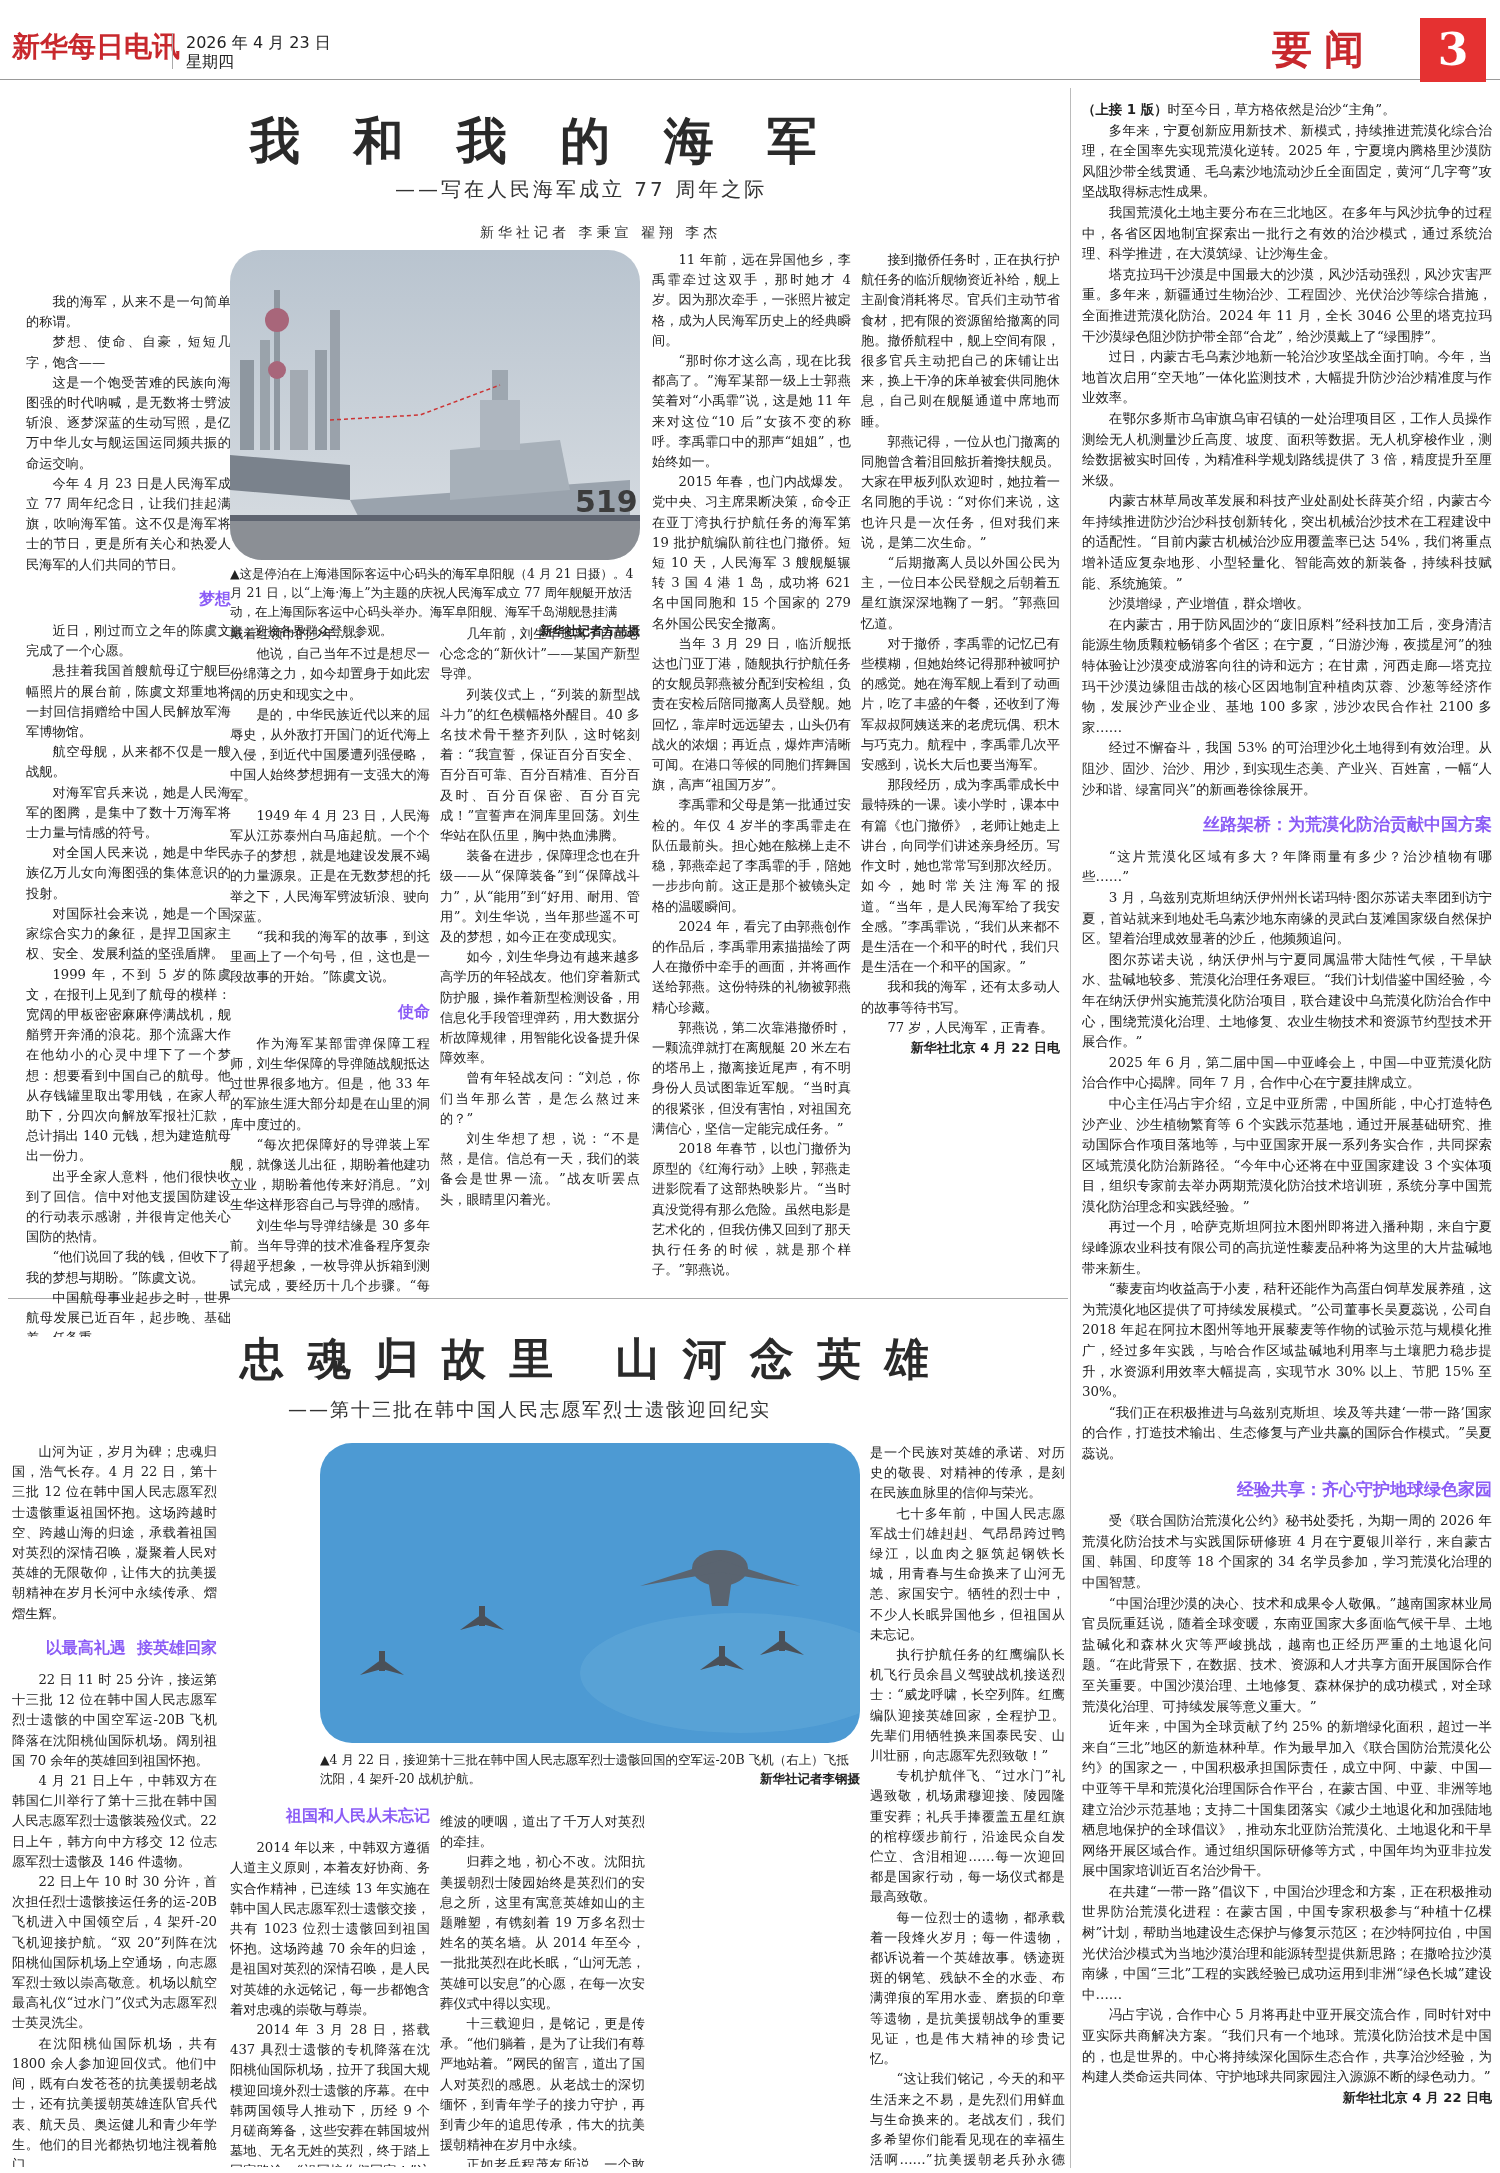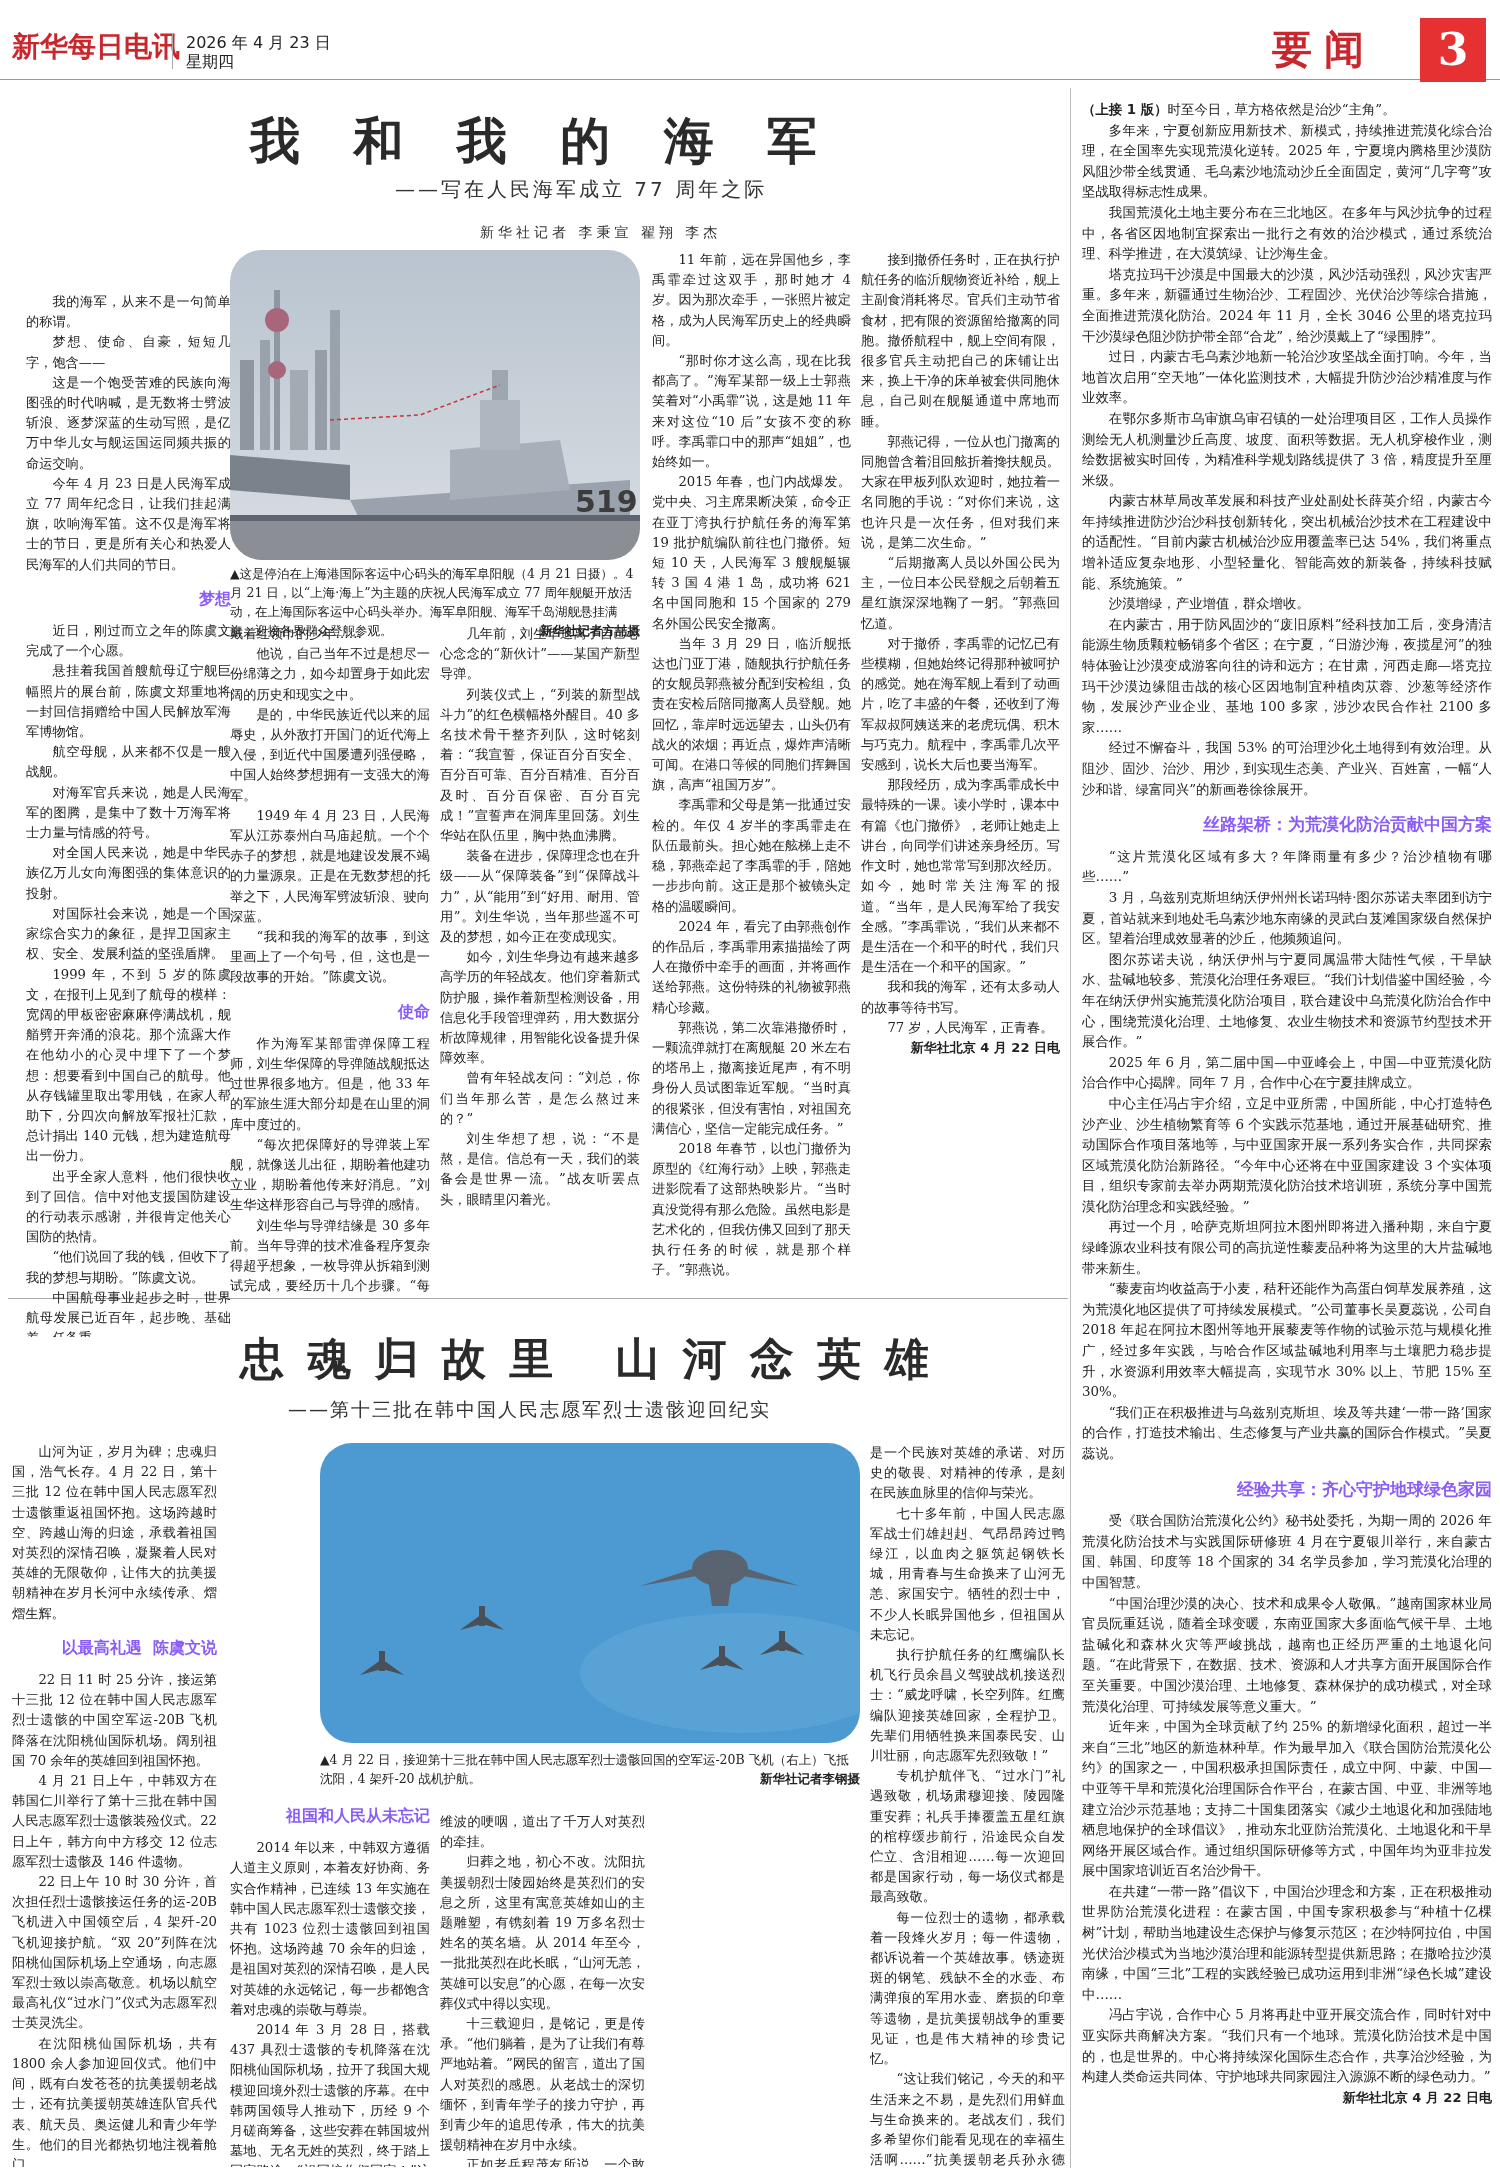--- a/index.html
+++ b/index.html
@@ -150,21 +150,21 @@
     <p class="sign">新华社北京 4 月 22 日电</p>
   </div>
 </article>
 
 <article>
   <h1 class="headline" style="left:240px; top:1330px; font-size:44px; letter-spacing:4px; white-space:pre;">忠 魂 归 故 里   山 河 念 英 雄</h1>
   <div class="subhead" style="left:288px; top:1397px; font-size:19px; letter-spacing:2px;">——第十三批在韩中国人民志愿军烈士遗骸迎回纪实</div>
 
   <div class="col" style="left:12px; top:1442px; width:205px; height:725px;">
     <p>山河为证，岁月为碑；忠魂归国，浩气长存。4 月 22 日，第十三批 12 位在韩中国人民志愿军烈士遗骸重返祖国怀抱。这场跨越时空、跨越山海的归途，承载着祖国对英烈的深情召唤，凝聚着人民对英雄的无限敬仰，让伟大的抗美援朝精神在岁月长河中永续传承、熠熠生辉。</p>
-    <h4 style="white-space:pre;">以最高礼遇  陈虞文说</h4>
+    <h4 style="white-space:pre;">以最高礼遇  接英雄回家</h4>
     <p>22 日 11 时 25 分许，接运第十三批 12 位在韩中国人民志愿军烈士遗骸的中国空军运-20B 飞机降落在沈阳桃仙国际机场。阔别祖国 70 余年的英雄回到祖国怀抱。</p>
     <p>4 月 21 日上午，中韩双方在韩国仁川举行了第十三批在韩中国人民志愿军烈士遗骸装殓仪式。22 日上午，韩方向中方移交 12 位志愿军烈士遗骸及 146 件遗物。</p>
     <p>22 日上午 10 时 30 分许，首次担任烈士遗骸接运任务的运-20B 飞机进入中国领空后，4 架歼-20 飞机迎接护航。“双 20”列阵在沈阳桃仙国际机场上空通场，向志愿军烈士致以崇高敬意。机场以航空最高礼仪“过水门”仪式为志愿军烈士英灵洗尘。</p>
     <p>在沈阳桃仙国际机场，共有 1800 余人参加迎回仪式。他们中间，既有白发苍苍的抗美援朝老战士，还有抗美援朝英雄连队官兵代表、航天员、奥运健儿和青少年学生。他们的目光都热切地注视着舱门。</p>
 
   </div>
 
   <div class="photo" style="left:320px; top:1443px; width:540px; height:300px;">
     <svg width="540" height="300" viewBox="0 0 540 300">
       <rect width="540" height="300" fill="#4d9ad3"></rect>

